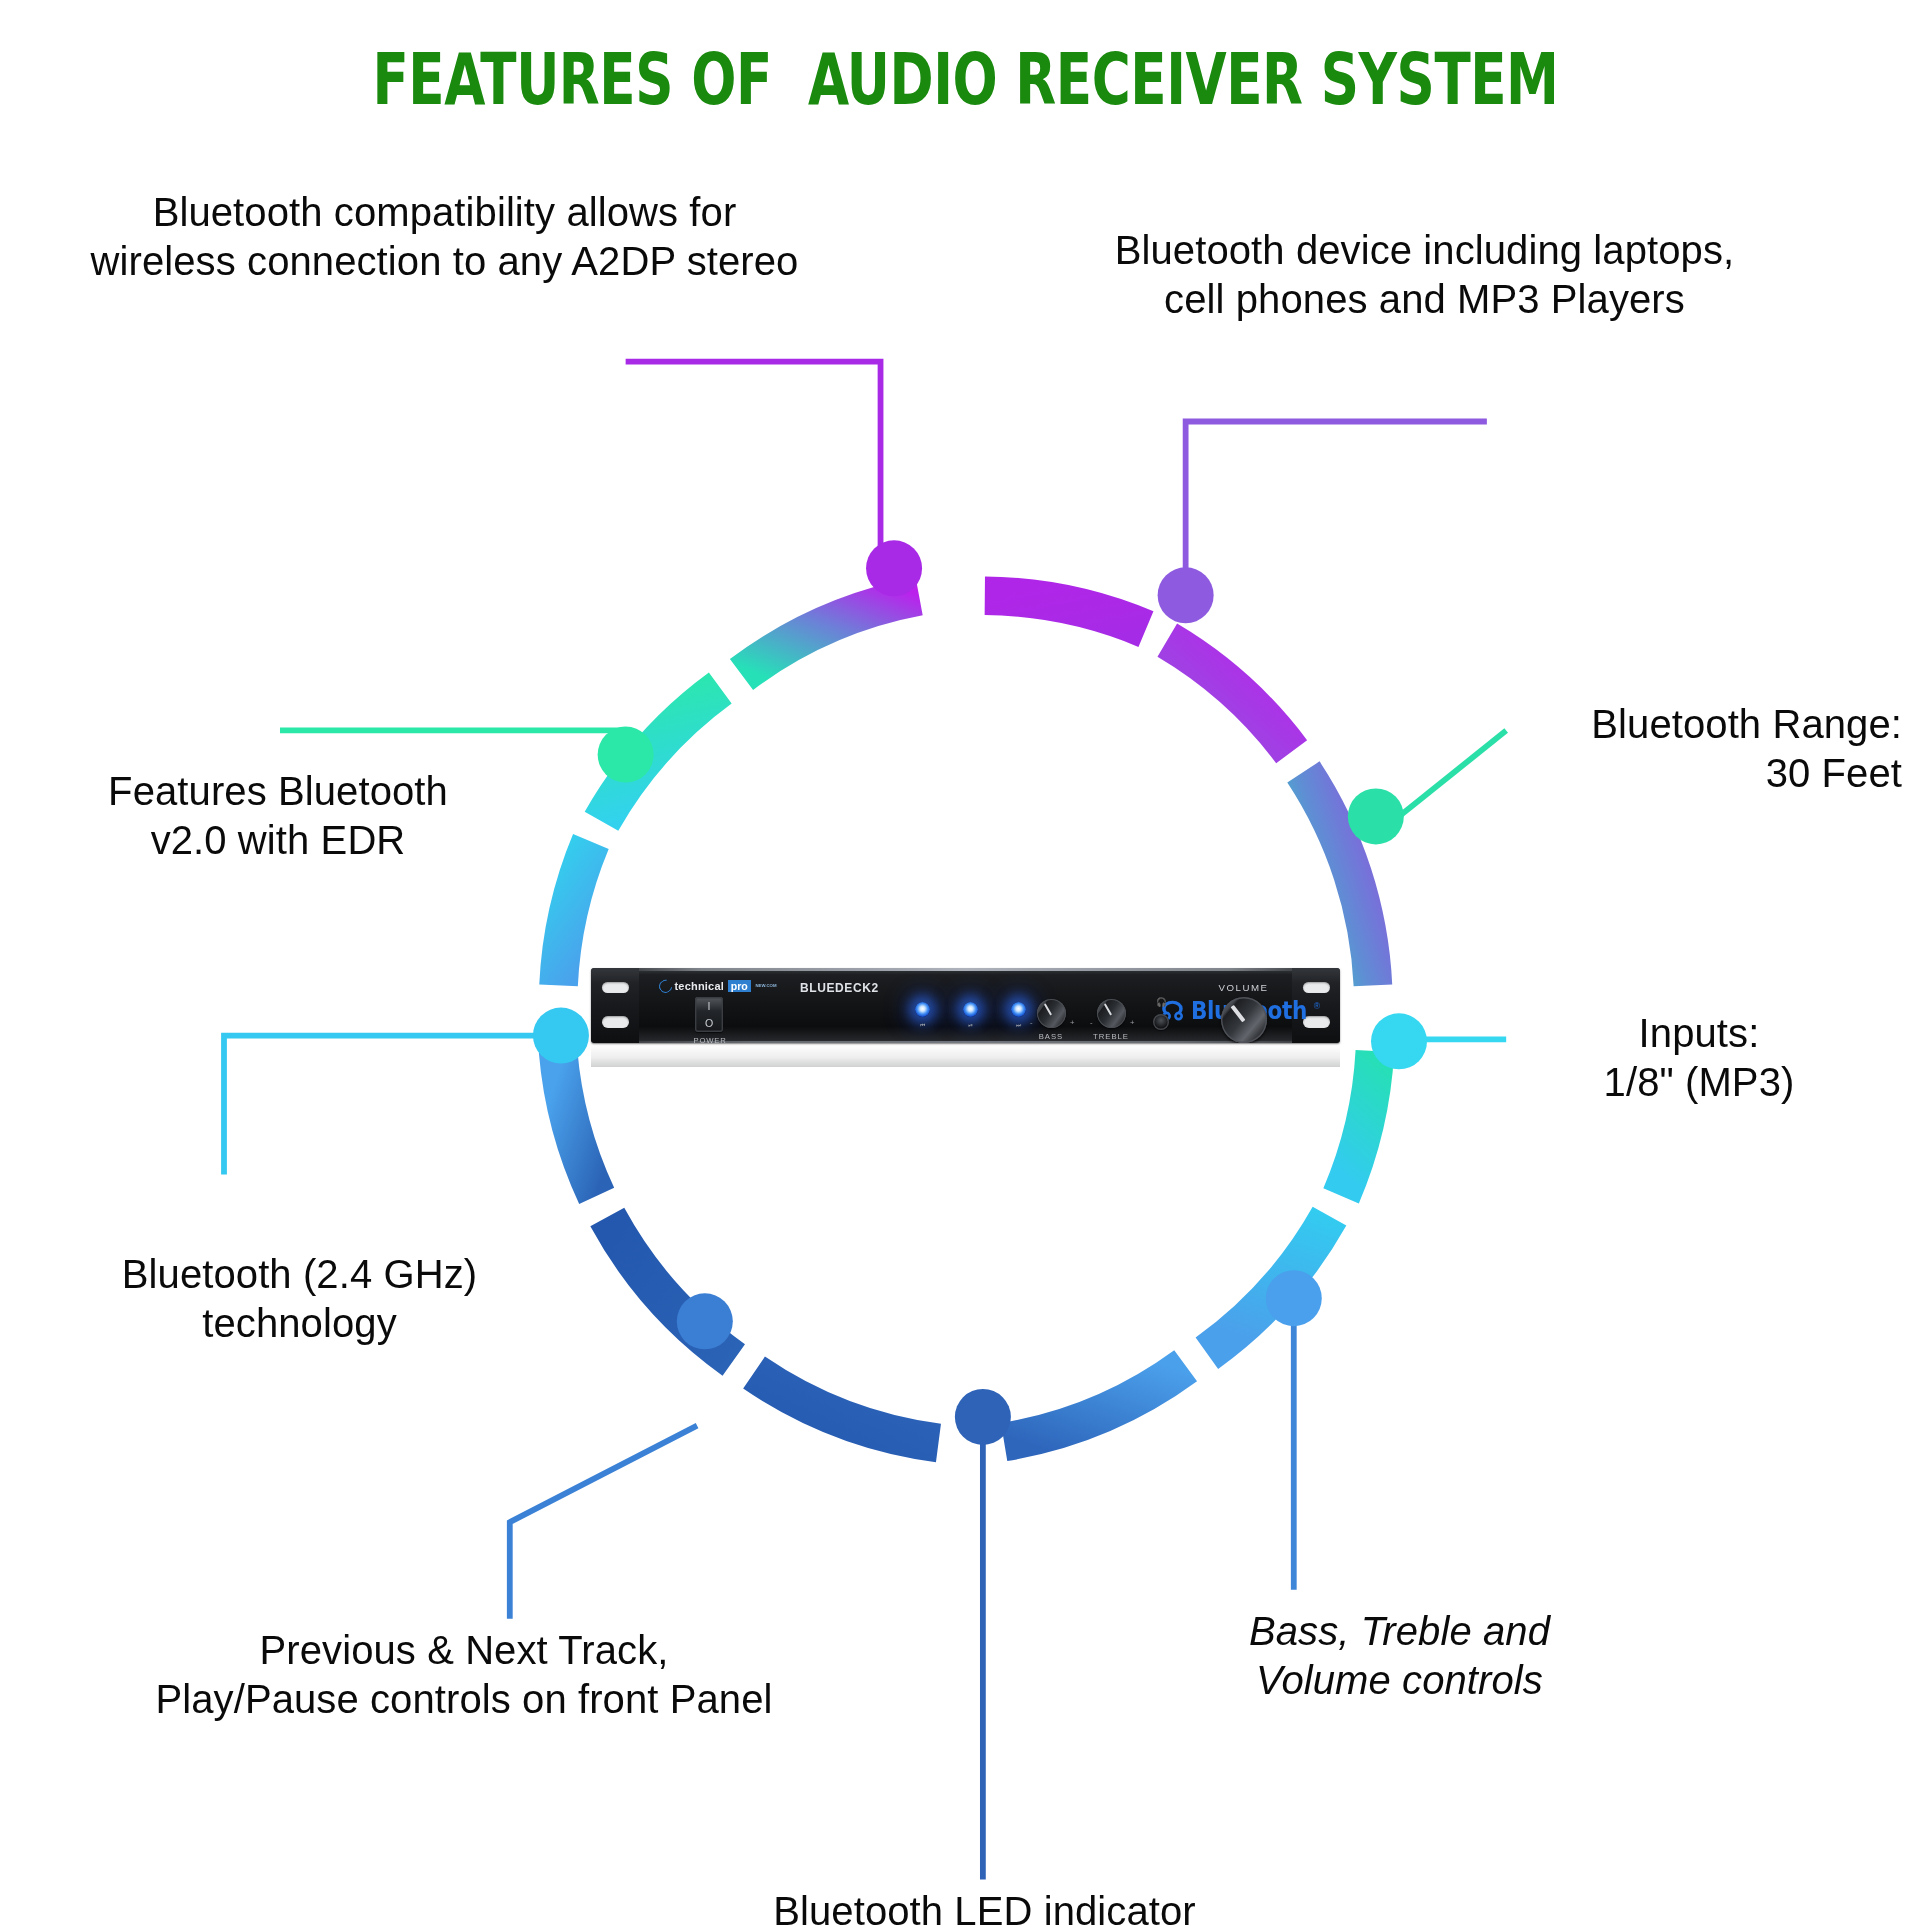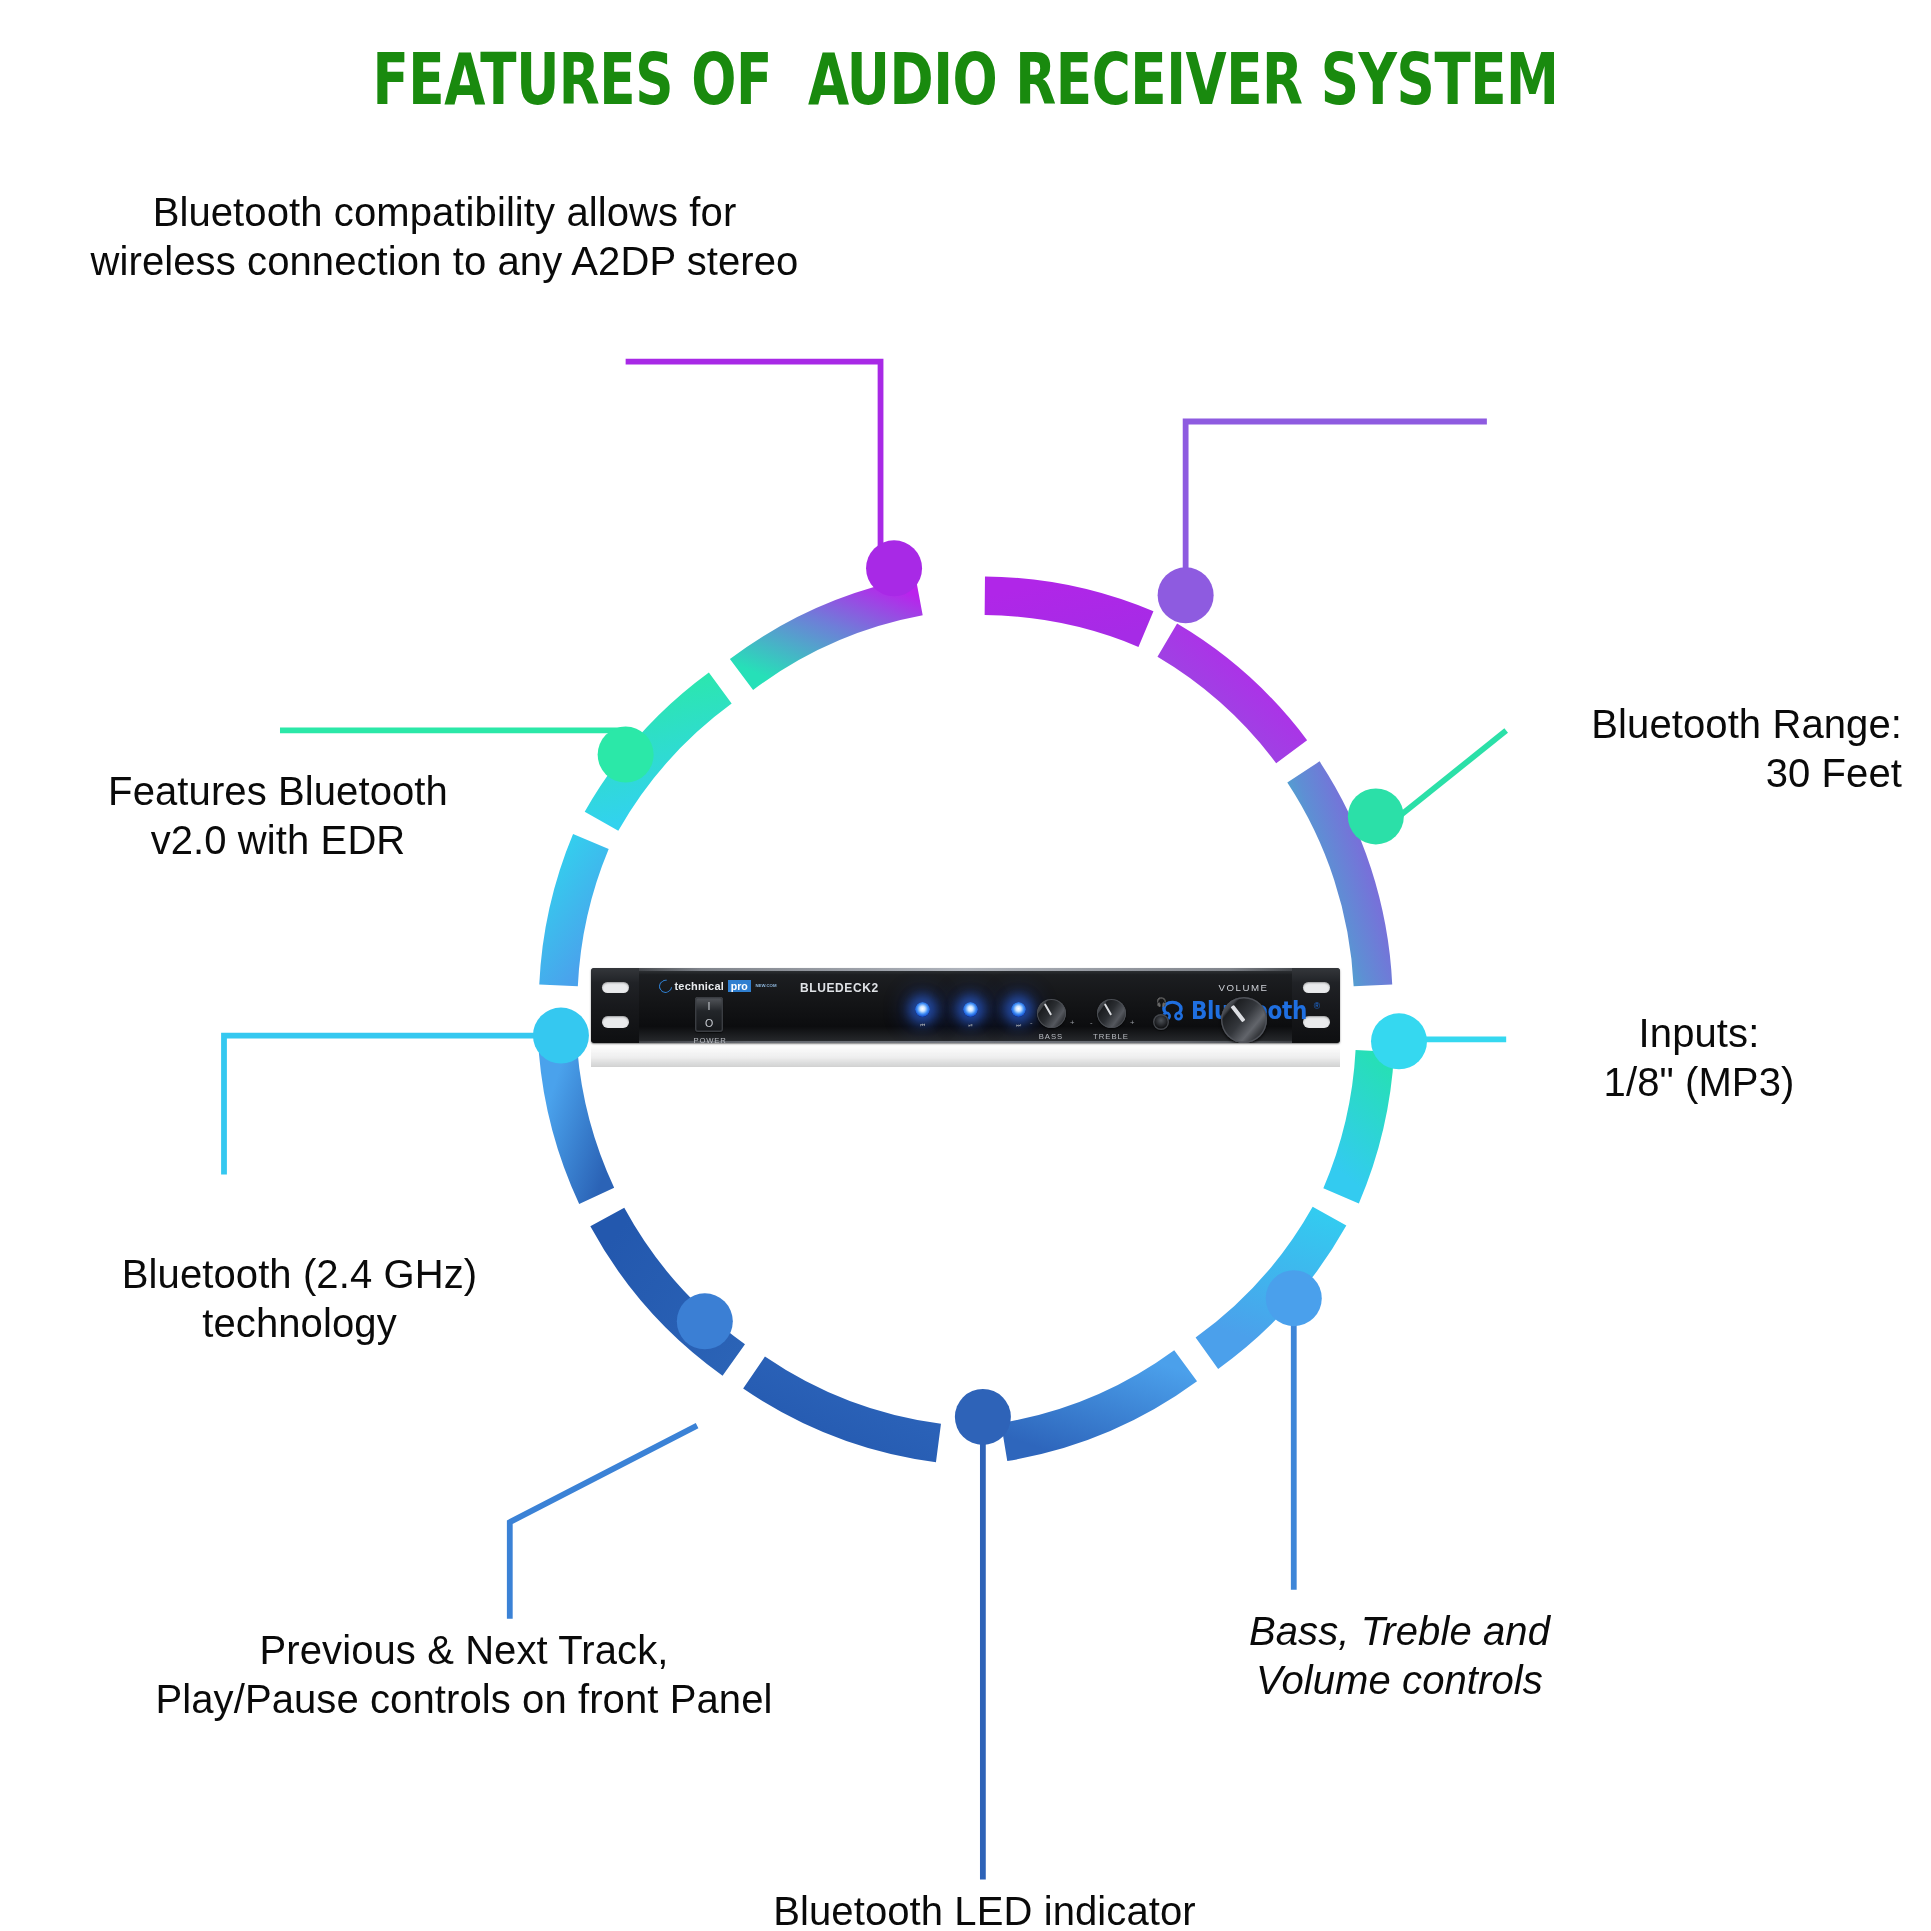--- a/index.html
+++ b/index.html
@@ -270,20 +270,22 @@
       <circle cx="1340" cy="1328" r="29" fill="#4AA0EC"></circle>
       <circle cx="1018" cy="1451" r="29" fill="#2E63B8"></circle>
       <circle cx="730" cy="1352" r="29" fill="#3B7FD4"></circle>
       <circle cx="581" cy="1056" r="29" fill="#35C8F0"></circle>
       <circle cx="648" cy="765" r="29" fill="#2BE8A8"></circle>
     </g>
   </svg>
 
   <div class="label c" style="left:39px;top:172px;width:811px;">Bluetooth compatibility allows for
 wireless connection to any A2DP stereo</div>
+  <div class="label c" style="left:1014px;top:210px;width:821px;">Bluetooth device including laptops,
+cell phones and MP3 Players</div>
   <div class="label c" style="left:1448px;top:684px;width:454px;text-align:right;">Bluetooth Range:
 30 Feet</div>
   <div class="label c" style="left:1506px;top:993px;width:386px;">Inputs:
 1/8" (MP3)</div>
   <div class="label c" style="left:1168px;top:1591px;width:463px;font-style:italic;">Bass, Treble and
 Volume controls</div>
   <div class="label c" style="left:39px;top:1610px;width:850px;">Previous &amp; Next Track,
 Play/Pause controls on front Panel</div>
   <div class="label c" style="left:637px;top:1871px;width:695px;">Bluetooth LED indicator</div>
   <div class="label c" style="left:39px;top:1234px;width:521px;">Bluetooth (2.4 GHz)

